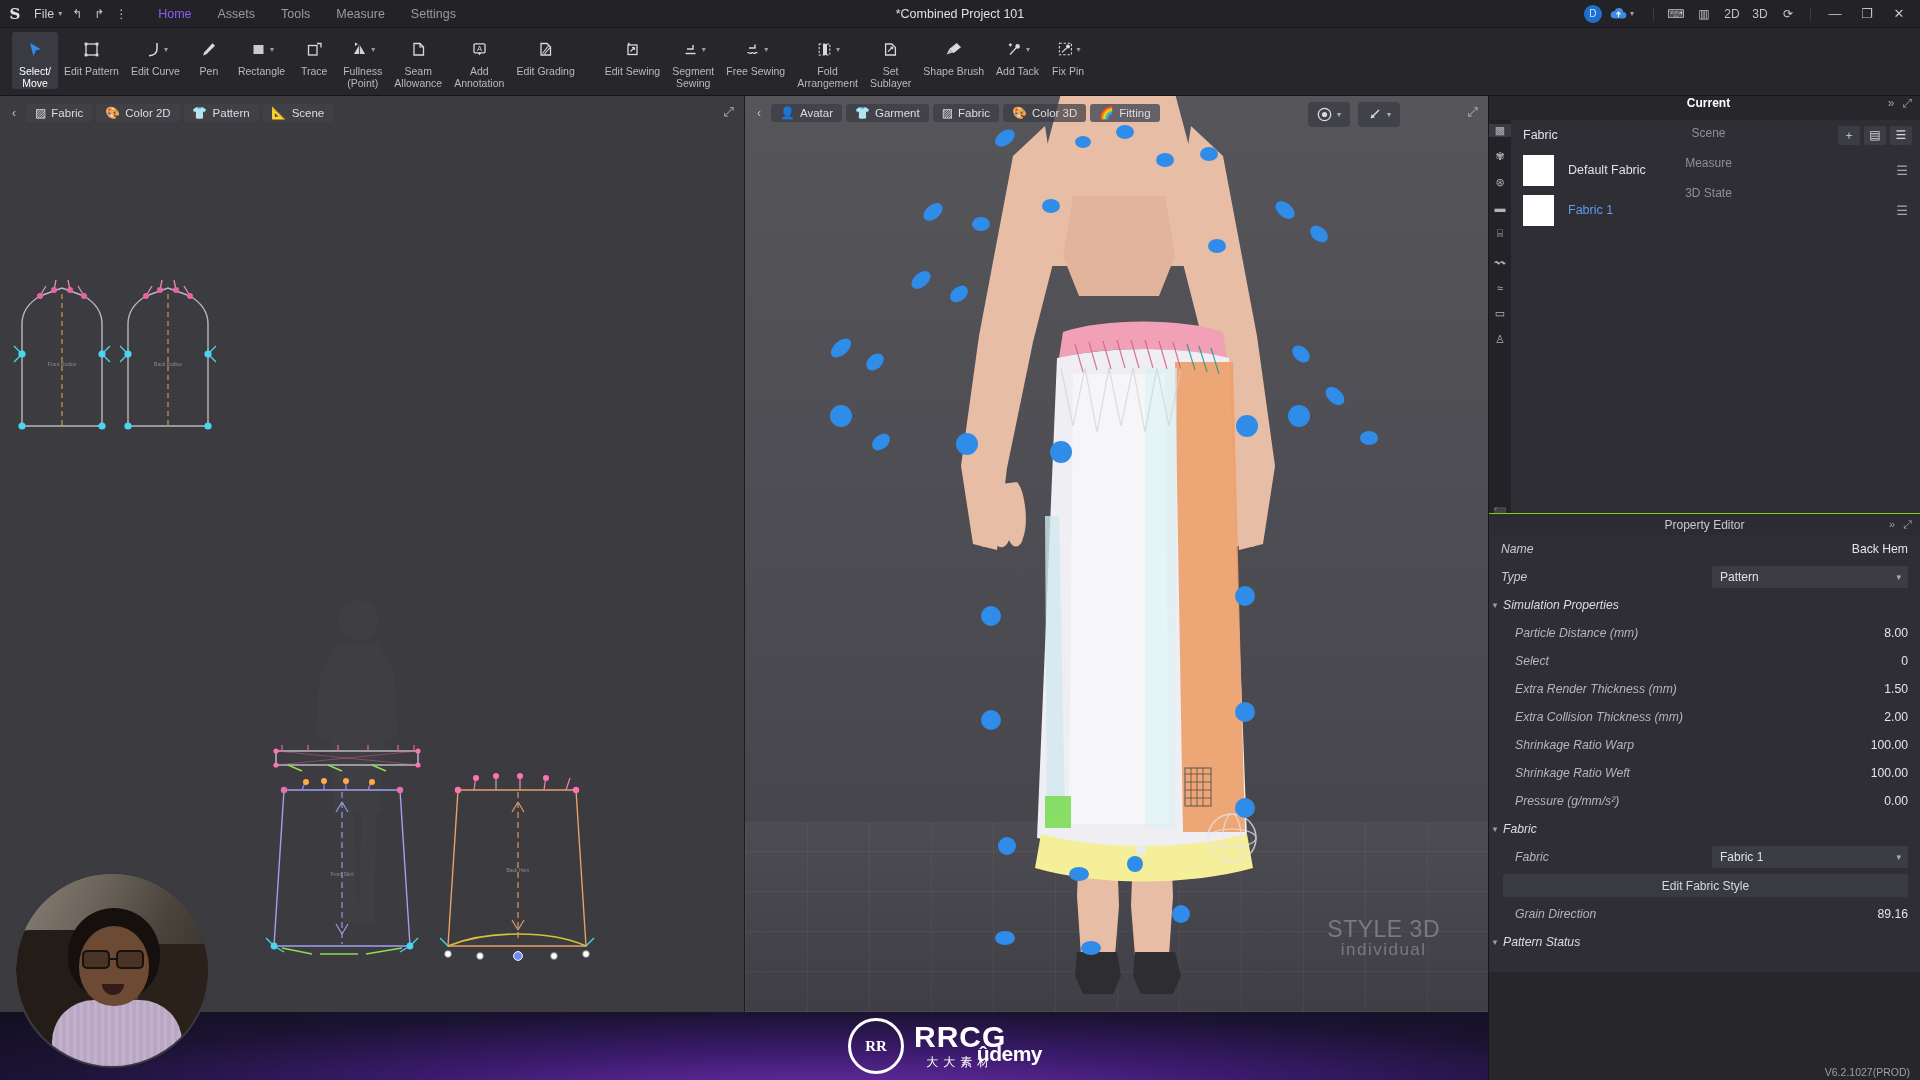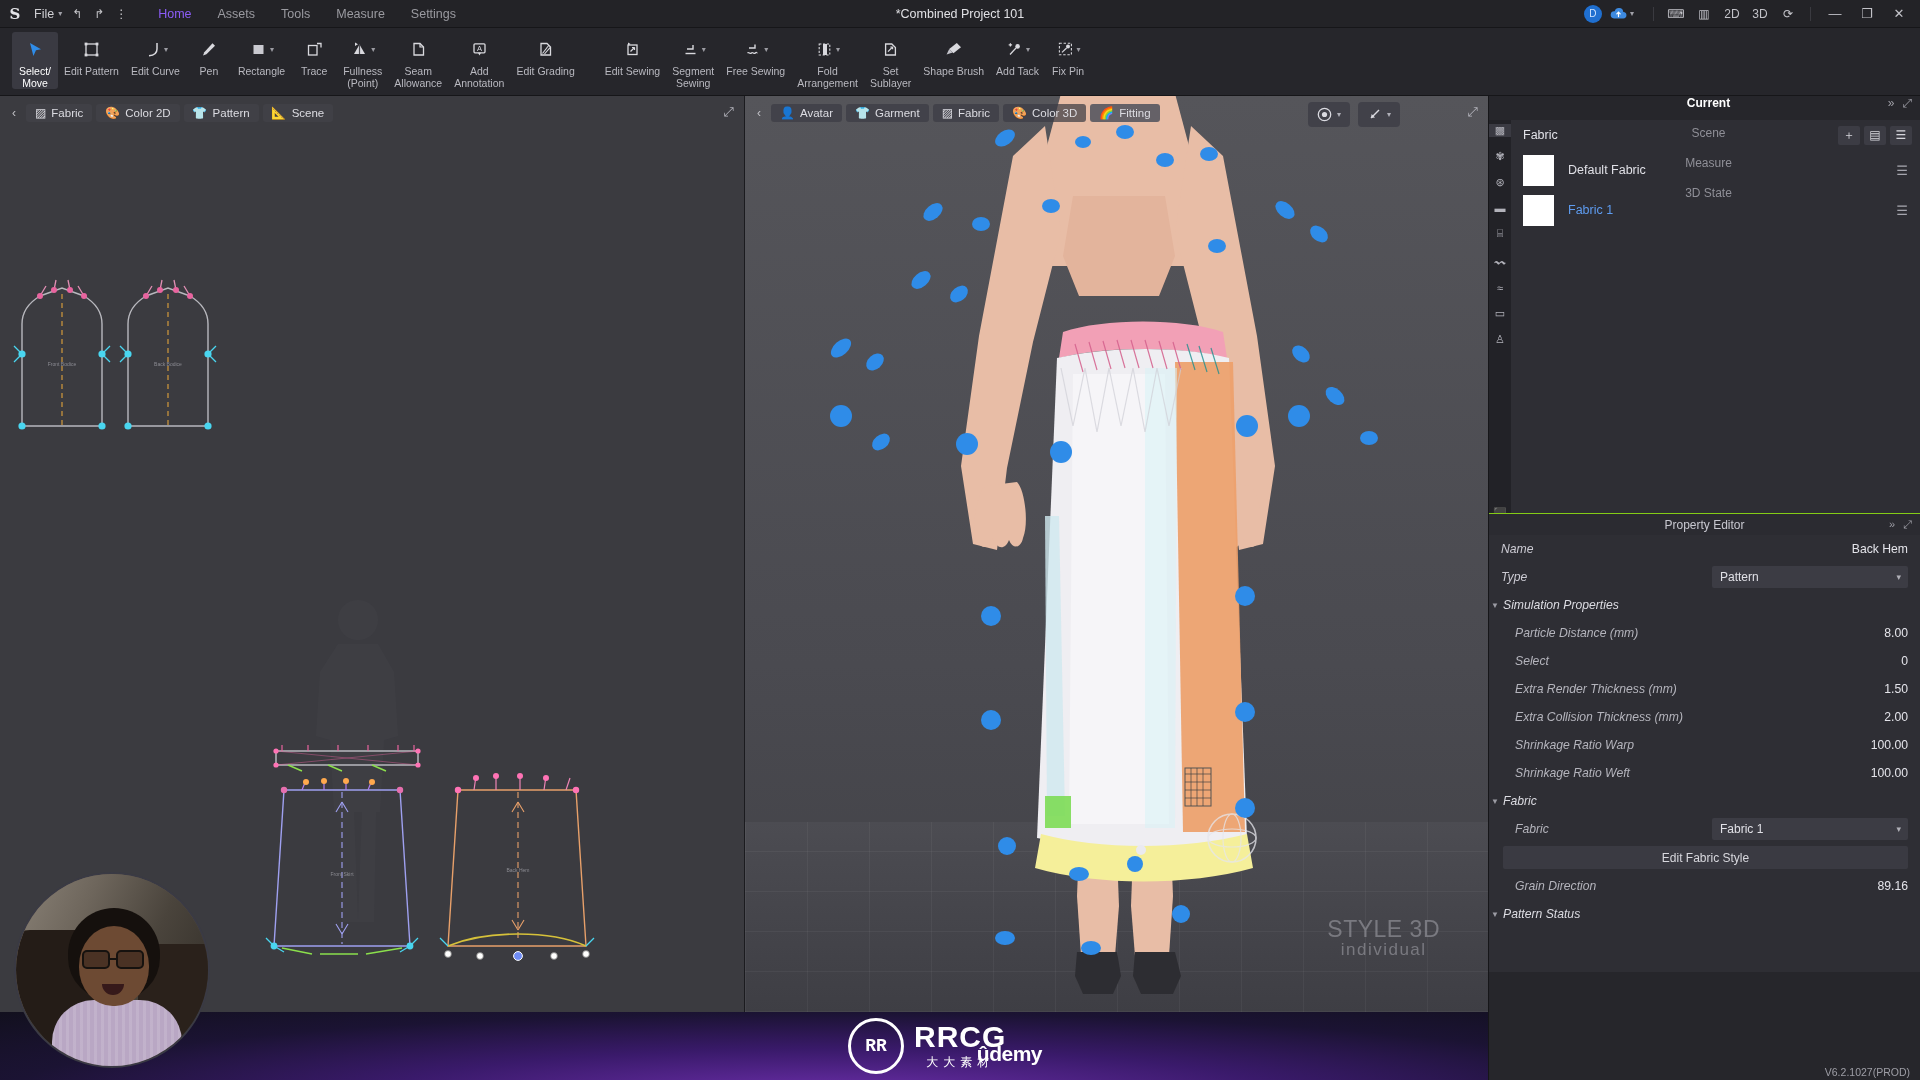--- a/index.html
+++ b/index.html
@@ -204,21 +204,21 @@
 
   
   .brandbar {
     position: absolute; left: 0; bottom: 0; width: 1488px; height: 68px;
     background: radial-gradient(ellipse at 56% 120%, #6a2ea8 0%, #3a1a6b 38%, #1b1333 70%, #12101e 100%);
   }
   .rrcg { position:absolute; left: 848px; bottom: 6px; display:flex; align-items:center; gap: 10px;}
   .rrcg-circle {
     width: 56px; height: 56px; border-radius: 50%; border: 3px solid #ffffff;
     display:flex; align-items:center; justify-content:center; color:#fff;
-    font-size: 18px; font-family:Liberation Mono, monospace; font-weight: bold;
+    font-size: 15px; font-family:Liberation Serif, serif; font-weight: bold;
   }
   .rrcg-text { color:#fff; font-size: 30px; font-weight:bold; letter-spacing: 1px; line-height: 1;}
   .rrcg-sub { color:#fff; font-size: 12px; letter-spacing: 5px; text-align:center; margin-top:2px;}
   .udemy {
     position:absolute; right: 446px; bottom: 14px; color:#fff;
     font-size: 21px; font-weight: bold; letter-spacing: -.5px;
   }
   .rp-foot {
     position:absolute; right:0; bottom:0; width:432px; height:68px; background:#26262b;
   }
@@ -883,20 +883,24 @@
         <span class="v">2.00</span>
       </div>
       <div class="pe-row sub">
         <span class="k">Shrinkage Ratio Warp</span>
         <span class="v">100.00</span>
       </div>
       <div class="pe-row sub">
         <span class="k">Shrinkage Ratio Weft</span>
         <span class="v">100.00</span>
       </div>
+      <div class="pe-row sub">
+        <span class="k">Pressure (g/mm/s²)</span>
+        <span class="v">0.00</span>
+      </div>
       <div class="pe-row group">
         <span class="pe-caret">▼</span>
         <span class="k">Fabric</span>
       </div>
       <div class="pe-row sub">
         <span class="k">Fabric</span>
         <div class="pe-select">
           <span>Fabric 1</span>
           <span class="cv">▾</span>
         </div>

